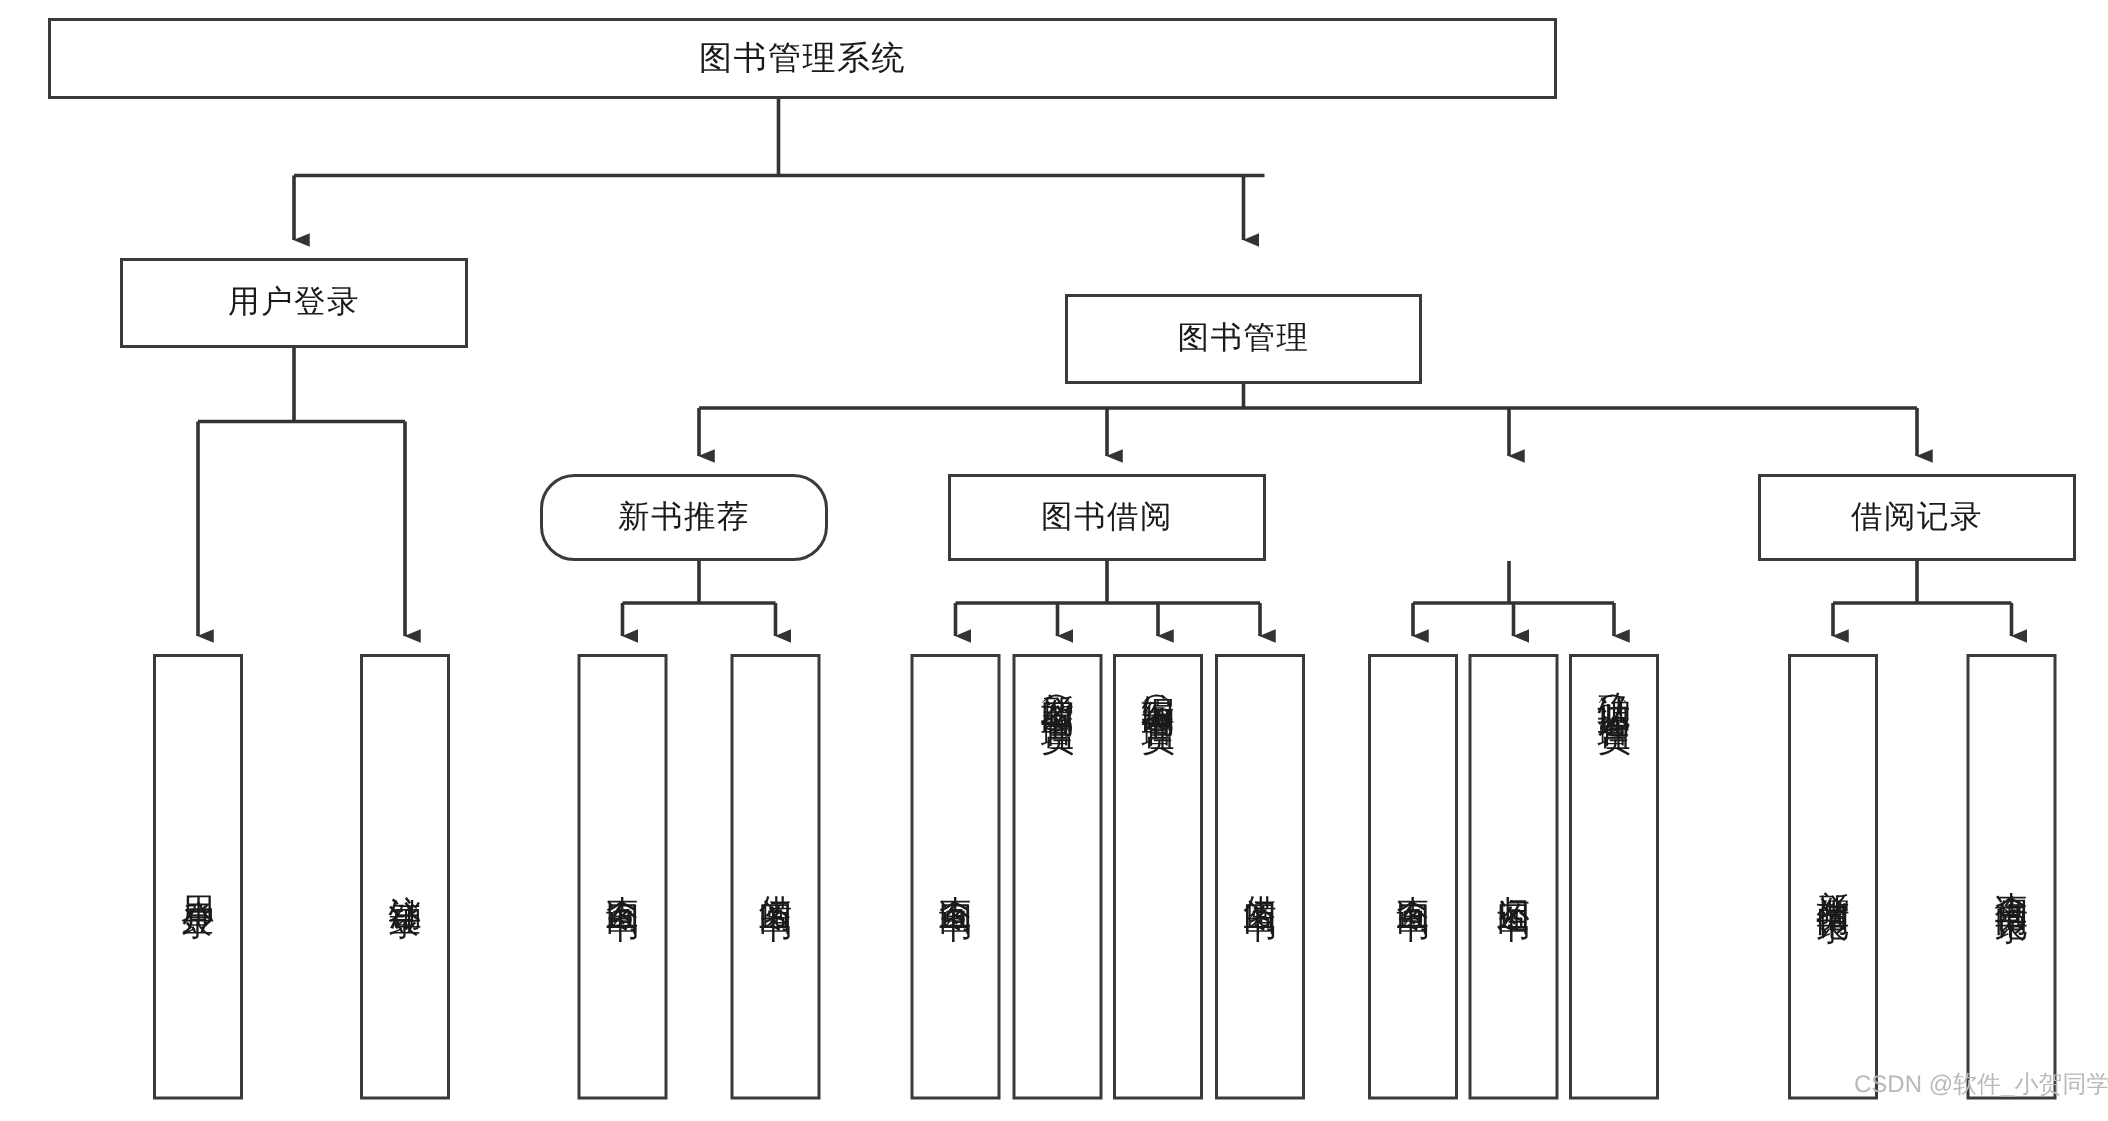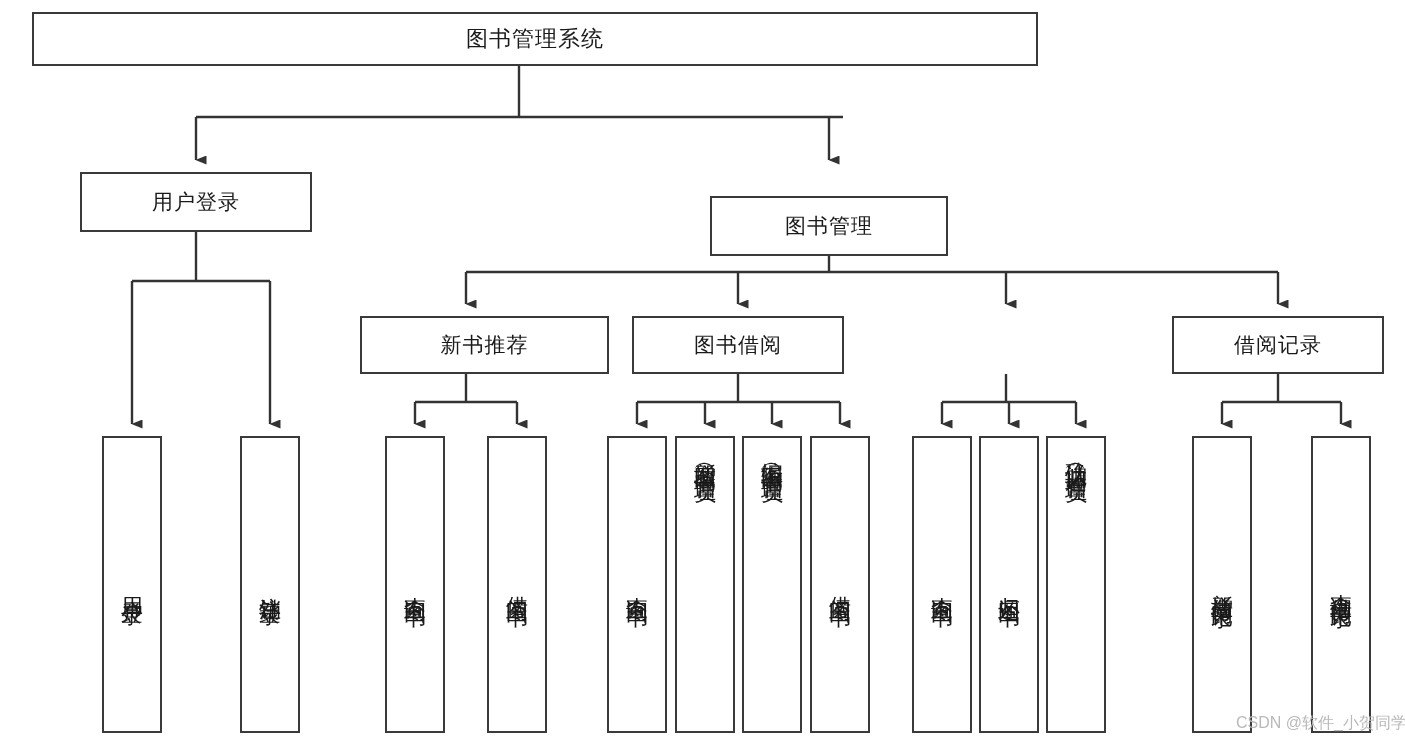--- a/index.html
+++ b/index.html
@@ -118,21 +118,21 @@
     <span class="lbl">图书管理系统</span>
   </div>
 
   <div class="node h-node" style="left:80px;top:172px;width:232px;height:60px;">
     <span class="lbl">用户登录</span>
   </div>
   <div class="node h-node" style="left:710px;top:172px;width:238px;height:60px;margin-top:24px;">
     <span class="lbl">图书管理</span>
   </div>
 
-  <div class="node h-node" style="left:360px;top:316px;width:249px;height:58px;">
+  <div class="node h-node" style="left:360px;top:316px;width:192px;height:58px;border-radius:23px;">
     <span class="lbl">新书推荐</span>
   </div>
   <div class="node h-node" style="left:632px;top:316px;width:212px;height:58px;">
     <span class="lbl">图书借阅</span>
   </div>
   <div class="node h-node" style="left:1172px;top:316px;width:212px;height:58px;">
     <span class="lbl">借阅记录</span>
   </div>
 
   <div class="node v-node" style="left:102px;top:436px;width:60px;height:297px;">

